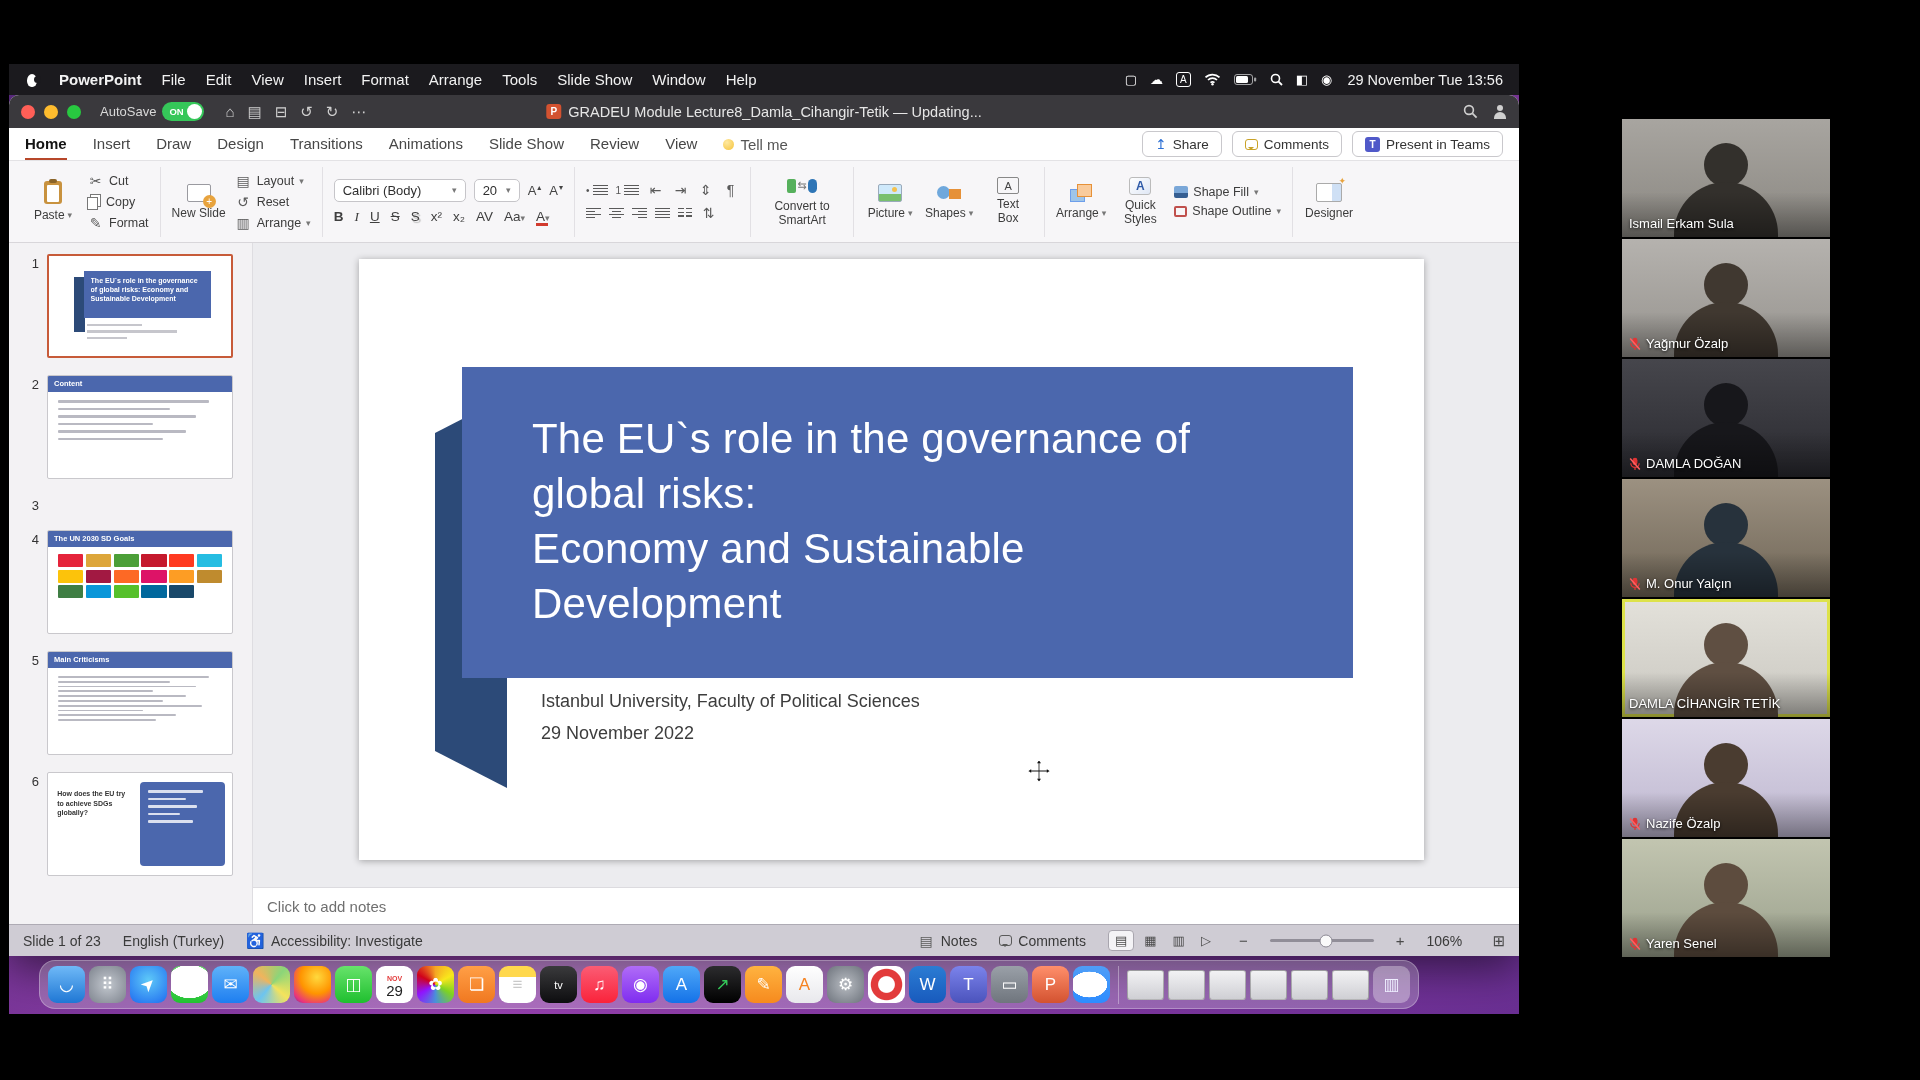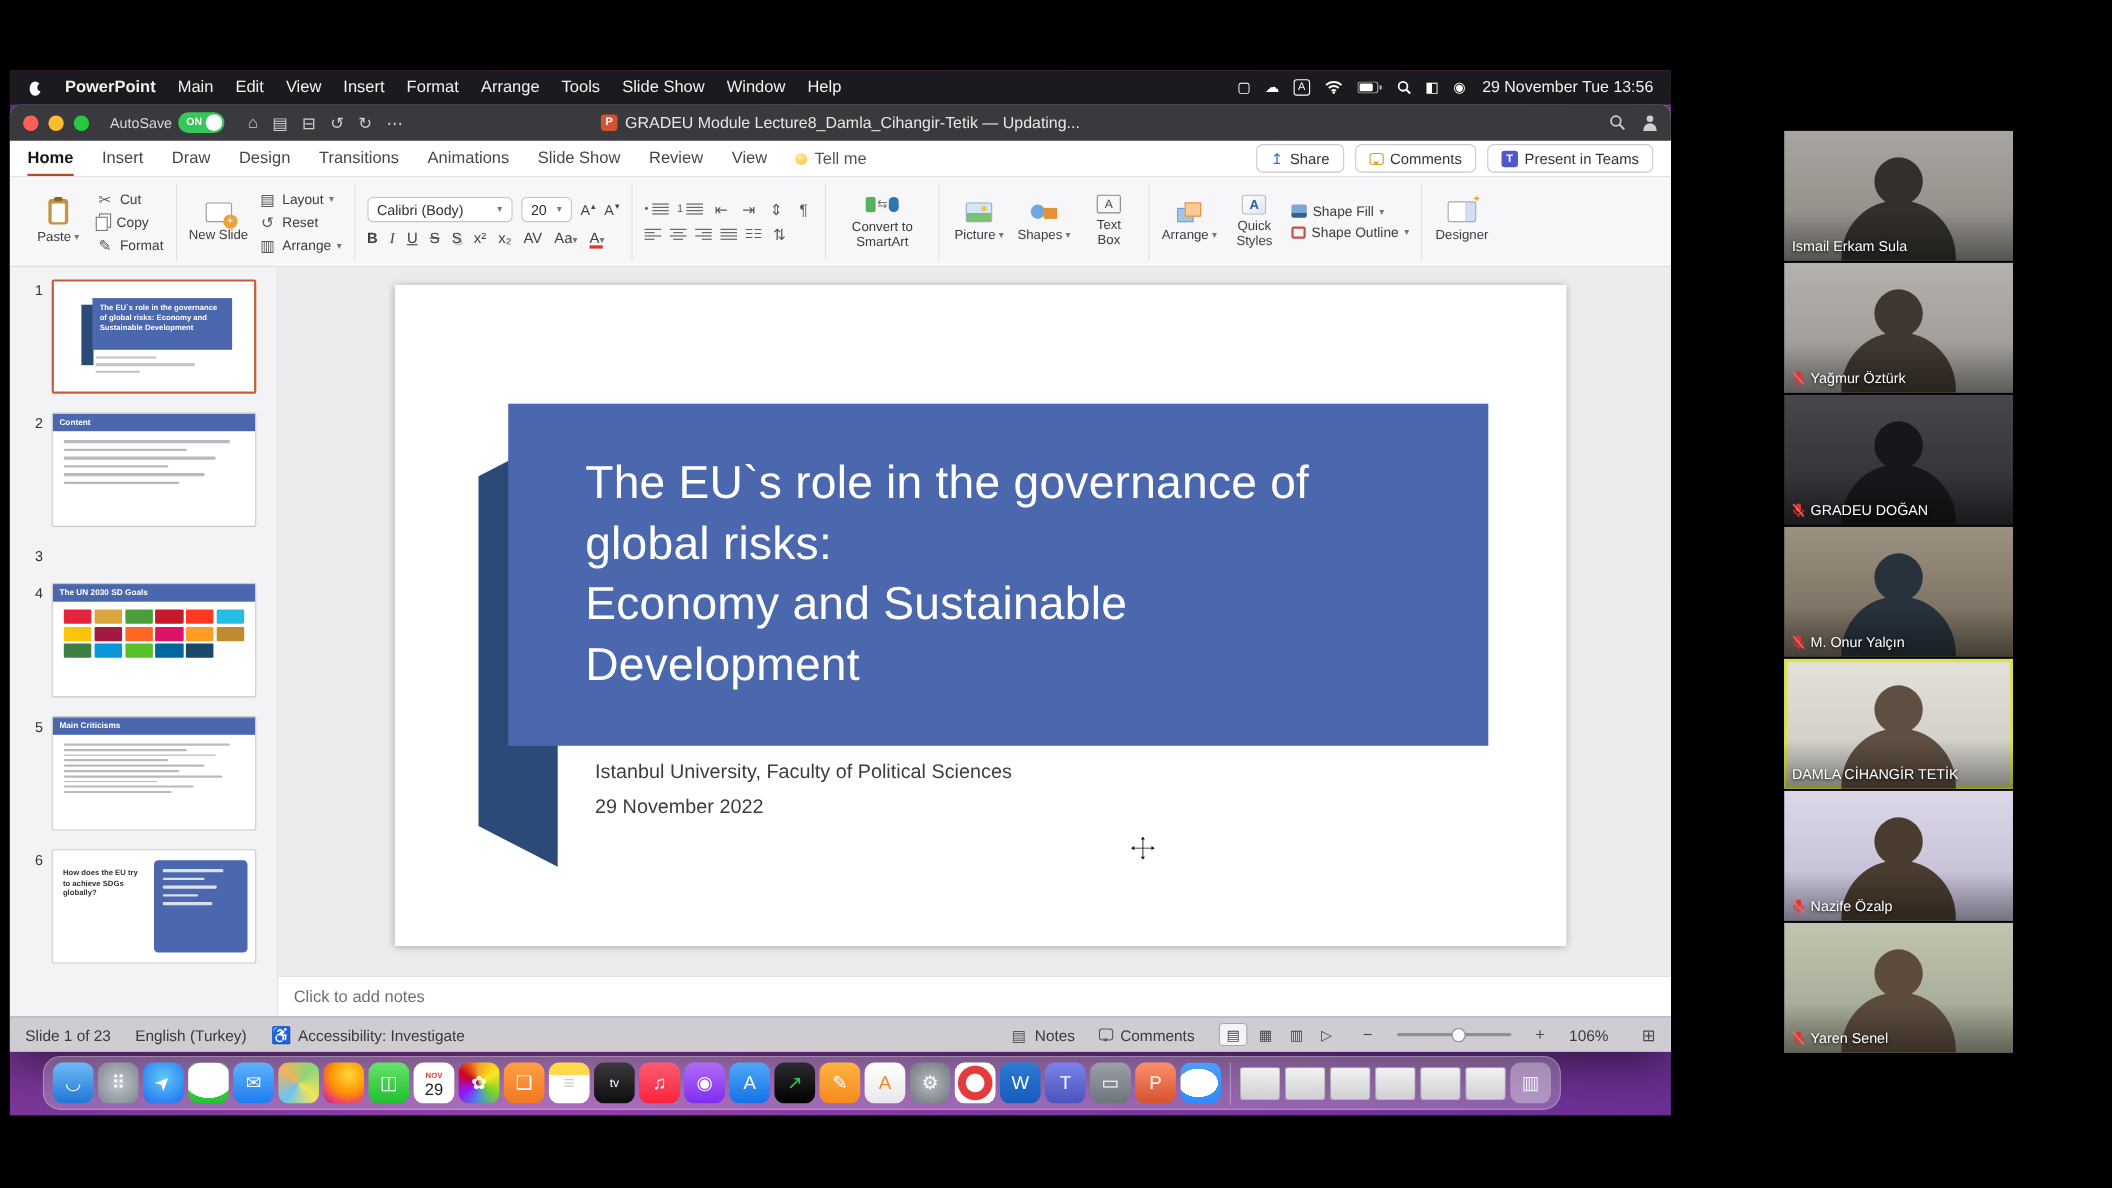--- a/index.html
+++ b/index.html
@@ -219,21 +219,21 @@
 </head>
 <body>
 
 <div class="stage">
   <div class="screen">
 
     <div class="menubar">
       <span class="apple"></span>
       <span class="mapp">PowerPoint</span>
       <span class="mitems" id="menu-items">
-          <span class="mitem">Main</span>
+          <span class="mitem">File</span>
           <span class="mitem">Edit</span>
           <span class="mitem">View</span>
           <span class="mitem">Insert</span>
           <span class="mitem">Format</span>
           <span class="mitem">Arrange</span>
           <span class="mitem">Tools</span>
           <span class="mitem">Slide Show</span>
           <span class="mitem">Window</span>
           <span class="mitem">Help</span>
         </span>
@@ -779,35 +779,35 @@
   <div class="tile" style="--bg: linear-gradient(180deg,#b5b2ae,#96938e); --person: #403830;">
     <i class="phead"></i>
     <i class="ptorso"></i>
     <div class="nameplate">
       <svg class="mic-muted" width="12" height="14" viewBox="0 0 12 14">
         <rect x="3.6" y="0.8" width="4.8" height="7.4" rx="2.4" fill="#e03434"></rect>
         <path d="M1.8 6.2 a4.2 4.2 0 0 0 8.4 0" fill="none" stroke="#e03434" stroke-width="1.3"></path>
         <line x1="6" y1="10.4" x2="6" y2="13" stroke="#e03434" stroke-width="1.3"></line>
         <line x1="1.2" y1="1.4" x2="10.8" y2="12.6" stroke="#ff6060" stroke-width="1.5"></line>
       </svg>
-      <span class="pname">Yağmur Öztürk</span>
+      <span class="pname">Yağmur Özalp</span>
     </div>
   </div>
 
   <div class="tile" style="--bg: linear-gradient(180deg,#46464c,#2a2a30); --person: #17171b;">
     <i class="phead"></i>
     <i class="ptorso"></i>
     <div class="nameplate">
       <svg class="mic-muted" width="12" height="14" viewBox="0 0 12 14">
         <rect x="3.6" y="0.8" width="4.8" height="7.4" rx="2.4" fill="#e03434"></rect>
         <path d="M1.8 6.2 a4.2 4.2 0 0 0 8.4 0" fill="none" stroke="#e03434" stroke-width="1.3"></path>
         <line x1="6" y1="10.4" x2="6" y2="13" stroke="#e03434" stroke-width="1.3"></line>
         <line x1="1.2" y1="1.4" x2="10.8" y2="12.6" stroke="#ff6060" stroke-width="1.5"></line>
       </svg>
-      <span class="pname">GRADEU DOĞAN</span>
+      <span class="pname">DAMLA DOĞAN</span>
     </div>
   </div>
 
   <div class="tile" style="--bg: linear-gradient(180deg,#9c9181,#6f6556); --person: #27323c;">
     <i class="phead"></i>
     <i class="ptorso"></i>
     <div class="nameplate">
       <svg class="mic-muted" width="12" height="14" viewBox="0 0 12 14">
         <rect x="3.6" y="0.8" width="4.8" height="7.4" rx="2.4" fill="#e03434"></rect>
         <path d="M1.8 6.2 a4.2 4.2 0 0 0 8.4 0" fill="none" stroke="#e03434" stroke-width="1.3"></path>

